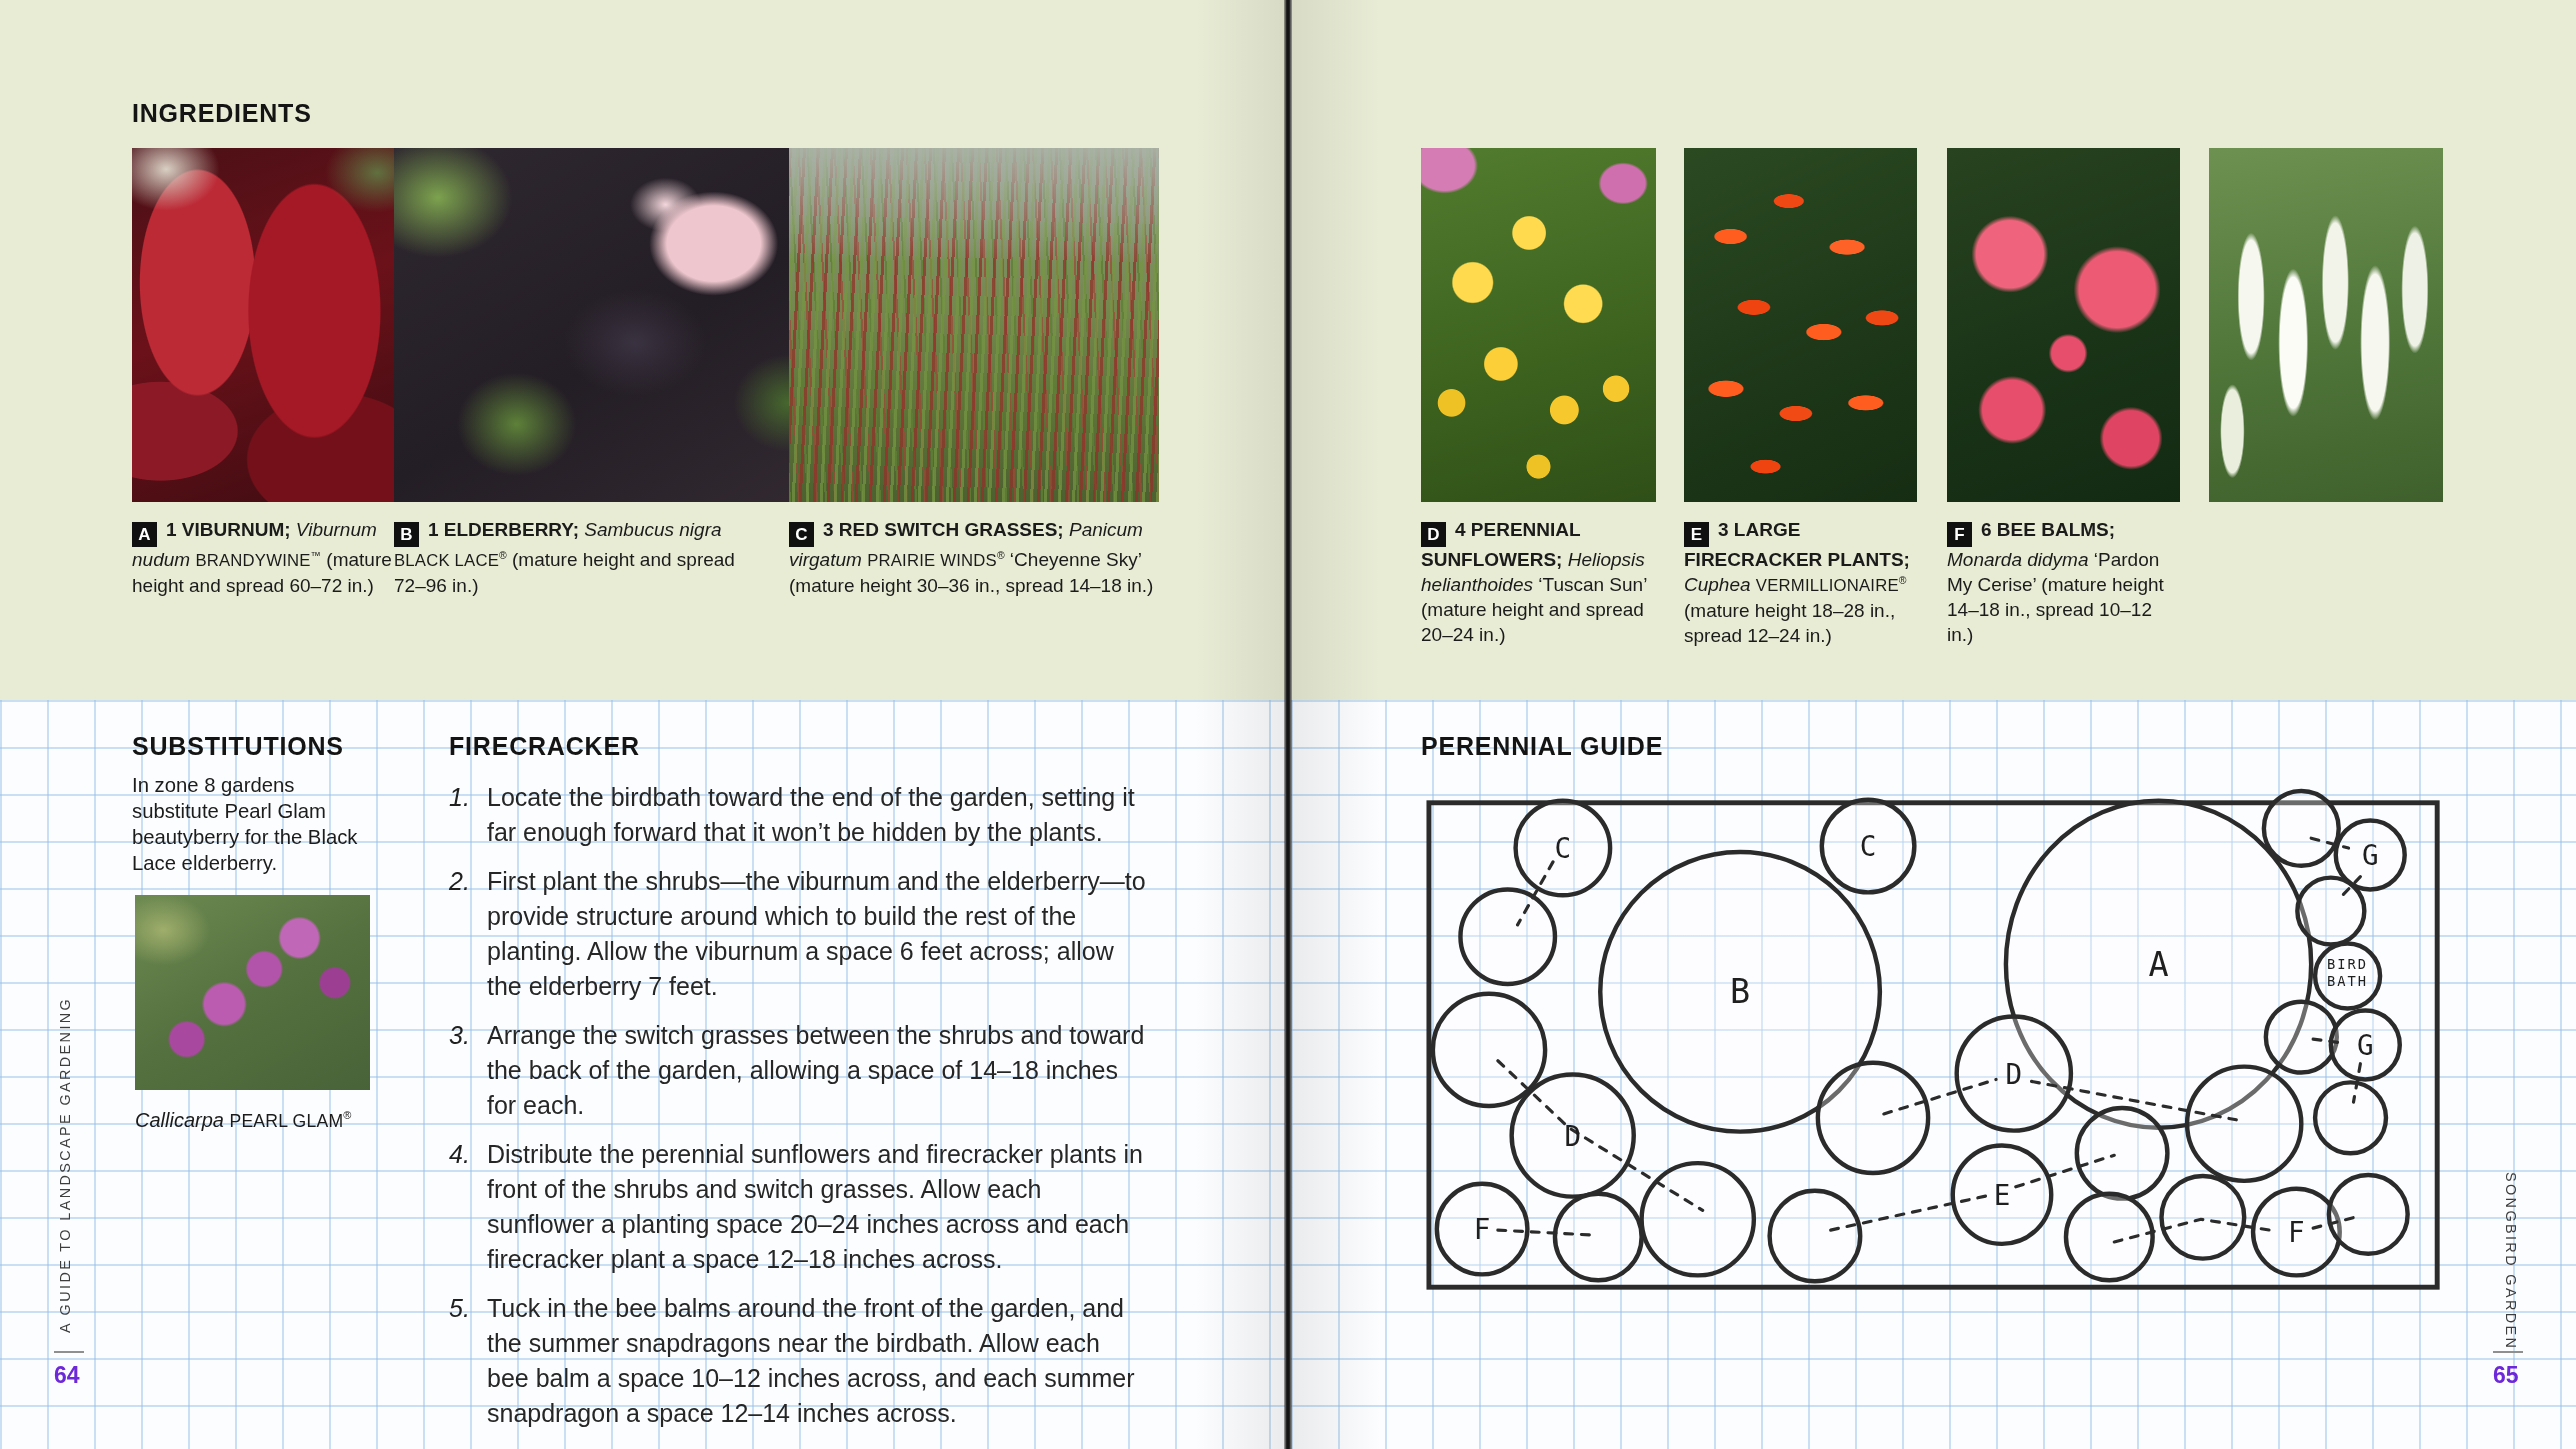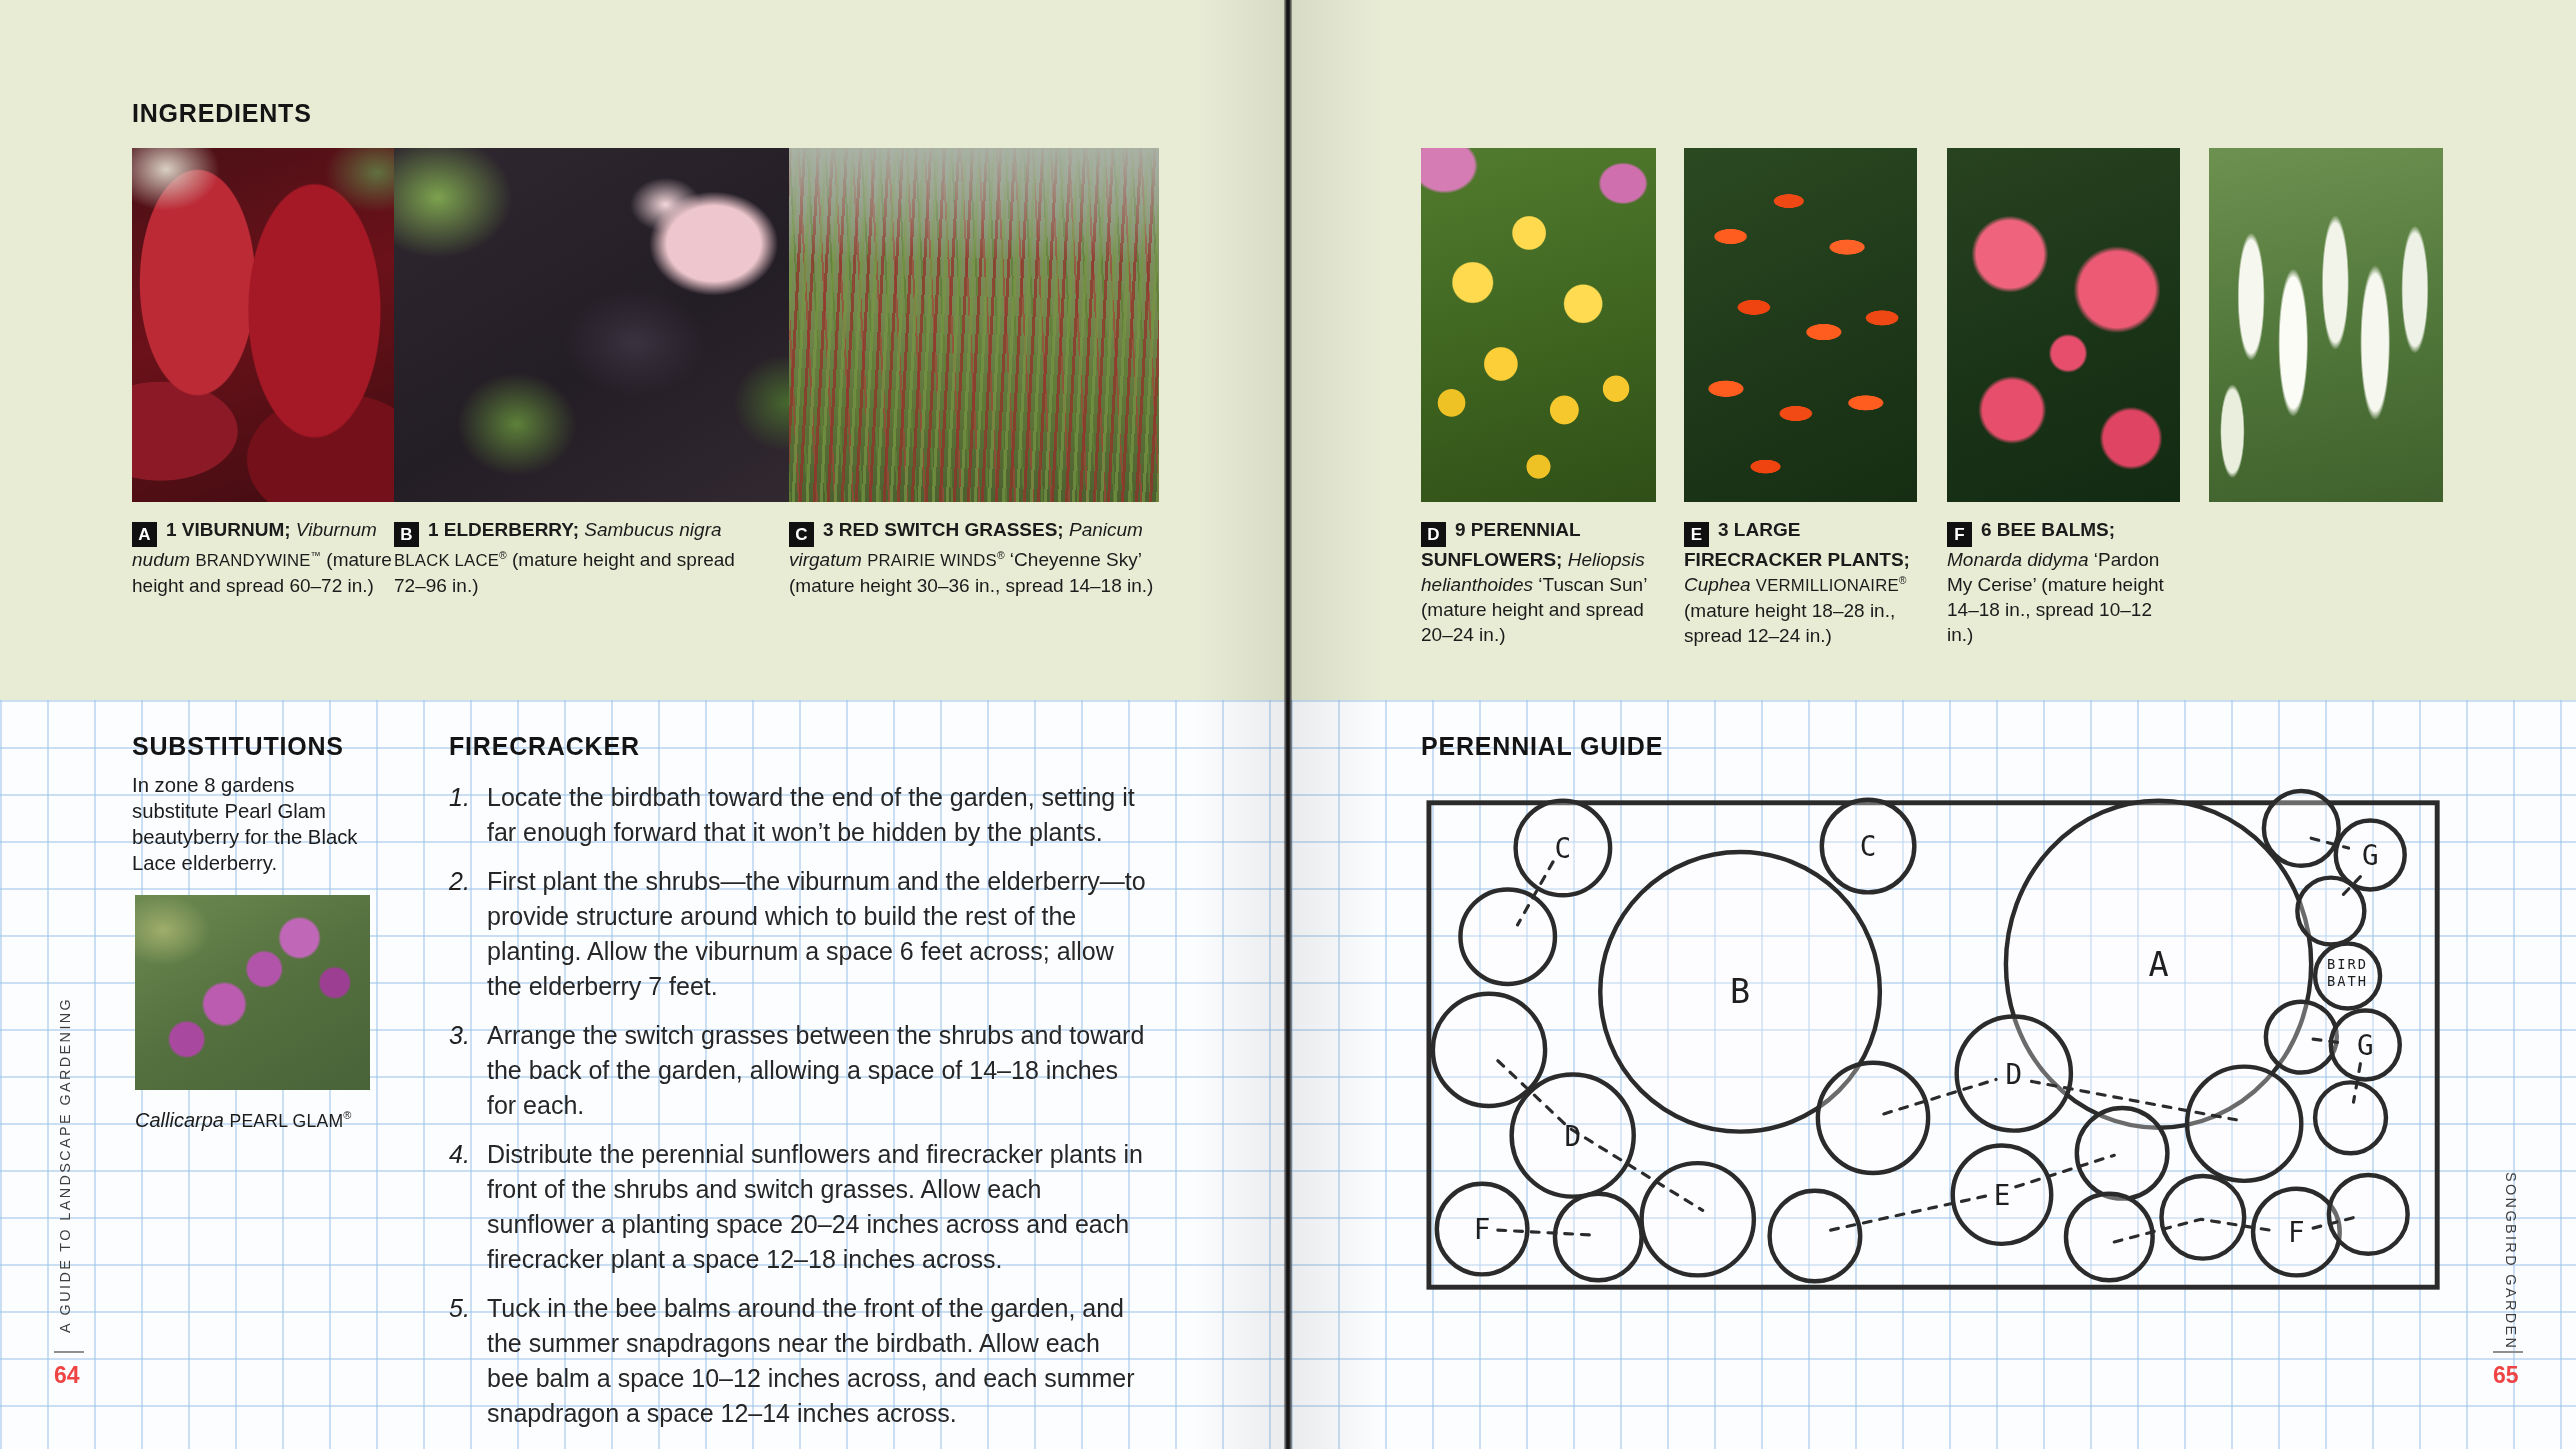--- a/index.html
+++ b/index.html
@@ -31,21 +31,21 @@
   
   .sub-body{font-size:20.3px;line-height:26px;width:243px;}
   .sub-cap{font-size:20px;}
   
   ol.steps{list-style:none;margin:0;padding:0;width:698px;}
   ol.steps li{position:relative;padding-left:38px;margin-bottom:14px;font-size:25px;line-height:35px;color:#262626;}
   ol.steps .num{position:absolute;left:0;top:0;font-style:italic;color:#202020;}
   
   .edge{font-size:14.4px;letter-spacing:2.4px;color:#3d3d3d;white-space:nowrap;}
   .rule{width:30px;height:2px;background:#8f8f8f;}
-  .folio{font-weight:700;font-size:23px;color:#ef4444;}
+  .folio{font-weight:700;font-size:23px;color:#6d28d9;}
   
   .ph-viburnum{background:
     radial-gradient(ellipse 89px 69px at 12% 6%, #d9cfc3, transparent 60%),
     radial-gradient(ellipse 84px 64px at 86% 7%, #61703f, transparent 62%),
     radial-gradient(ellipse 119px 228px at 64% 46%, #a51825 55%, transparent 56%),
     radial-gradient(ellipse 104px 203px at 23% 38%, #bc2a36 55%, transparent 56%),
     radial-gradient(ellipse 149px 109px at 72% 88%, #731019 60%, transparent 61%),
     radial-gradient(ellipse 139px 89px at 10% 80%, #8c1a26 55%, transparent 56%),
     linear-gradient(160deg, #4a1016, #6b1119 45%, #3c0c11);}
   .ph-elderberry{background:
@@ -152,21 +152,21 @@
       <li><span class="num">4.</span><span>Distribute the perennial sunflowers and firecracker plants in front of the shrubs and switch grasses. Allow each sunflower a planting space 20–24 inches across and each firecracker plant a space 12–18 inches across.</span></li>
       <li><span class="num">5.</span><span>Tuck in the bee balms around the front of the garden, and the summer snapdragons near the birdbath. Allow each bee balm a space 10–12 inches across, and each summer snapdragon a space 12–14 inches across.</span></li>
     </ol>
 
   <div class="abs edge" style="left:57px;top:1333px;transform:rotate(-90deg);transform-origin:0 0;">A GUIDE TO LANDSCAPE GARDENING</div>
   <div class="abs rule" style="left:54px;top:1351px;"></div>
   <div class="abs folio" style="left:54px;top:1362px;">64</div>
 
   <div class="abs" style="left:1421px;top:148px;width:235px;">
     <div class="photo ph-heliopsis"></div>
-    <div class="cap"><span class="badge">D</span><span><strong>9 PERENNIAL SUNFLOWERS; </strong><em>Heliopsis helianthoides </em><span>‘Tuscan Sun’ (mature height and spread 20–24 in.)</span></span></div>
+    <div class="cap"><span class="badge">D</span><span><strong>4 PERENNIAL SUNFLOWERS; </strong><em>Heliopsis helianthoides </em><span>‘Tuscan Sun’ (mature height and spread 20–24 in.)</span></span></div>
   </div>
   <div class="abs" style="left:1684px;top:148px;width:233px;">
     <div class="photo ph-cuphea"></div>
     <div class="cap"><span class="badge">E</span><span><strong>3 LARGE FIRECRACKER PLANTS; </strong><em>Cuphea </em><span class="caps">VERMILLIONAIRE</span><sup>®</sup><span> (mature height 18–28 in., spread 12–24 in.)</span></span></div>
   </div>
   <div class="abs" style="left:1947px;top:148px;width:233px;">
     <div class="photo ph-beebalm"></div>
     <div class="cap"><span class="badge">F</span><span><strong>6 BEE BALMS; </strong><em>Monarda didyma </em><span>‘Pardon My Cerise’ (mature height 14–18 in., spread 10–12 in.)</span></span></div>
   </div>
   <div class="abs" style="left:2209px;top:148px;width:234px;">

